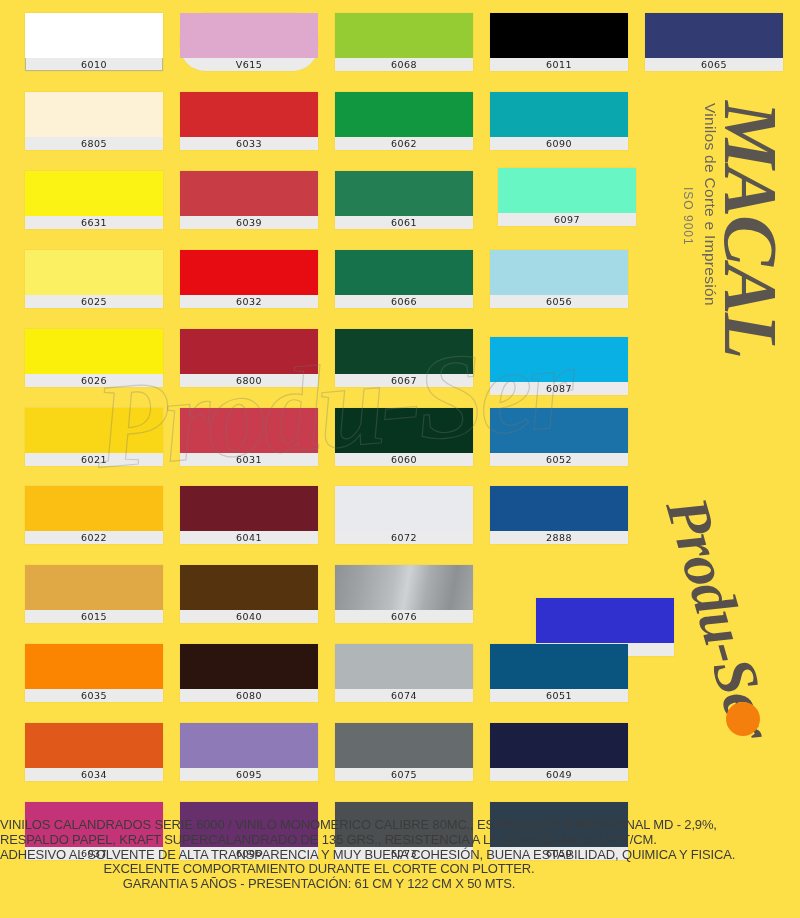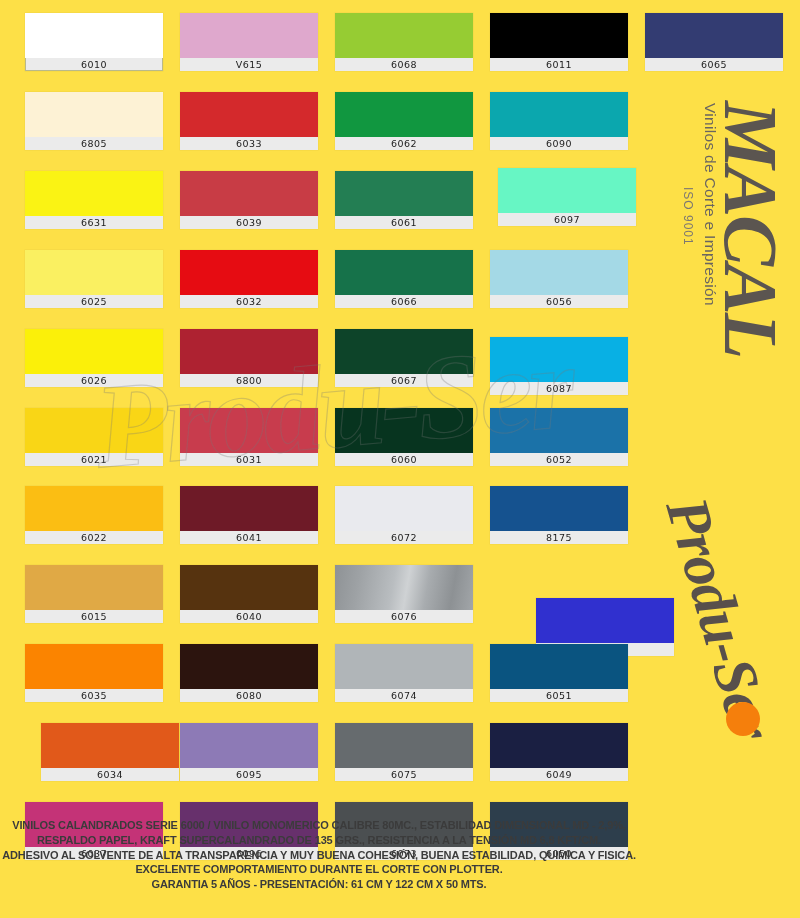--- a/index.html
+++ b/index.html
@@ -162,22 +162,22 @@
   }
 
   
   #footer {
     position: absolute;
     left: 0;
     top: 818px;
     width: 638px;
     text-align: center;
     font-family: "Liberation Sans", sans-serif;
-    font-weight: bold;
-    font-size: 11px;
+    font-weight: normal;
+    font-size: 13px;
     line-height: 14.8px;
     color: #3b3b3b;
     letter-spacing: -0.15px;
   }
   #footer .fline { display: block; white-space: nowrap; }
 </style>
 </head>
 <body>
 
 <div id="page">
@@ -212,29 +212,29 @@
         <div class="swatch-label">6022</div>
       </div>
       <div class="swatch" style="left: 0px; top: 552.3px;">
         <div class="swatch-color" style="background: rgb(224, 169, 69);"></div>
         <div class="swatch-label">6015</div>
       </div>
       <div class="swatch" style="left: 0px; top: 631.2px;">
         <div class="swatch-color" style="background: rgb(251, 132, 0);"></div>
         <div class="swatch-label">6035</div>
       </div>
-      <div class="swatch" style="left: 16px; top: 710.1px;">
+      <div class="swatch" style="left: 0px; top: 710.1px;">
         <div class="swatch-color" style="background: rgb(225, 89, 26);"></div>
         <div class="swatch-label">6034</div>
       </div>
       <div class="swatch" style="left: 0px; top: 789px;">
         <div class="swatch-color" style="background: rgb(196, 51, 119);"></div>
         <div class="swatch-label">6037</div>
       </div>
-      <div class="swatch" style="left: 155px; top: 0px;">
+      <div class="swatch" style="left: 155px; top: 0px; border-radius: 25px;">
         <div class="swatch-color" style="background: rgb(223, 168, 205);"></div>
         <div class="swatch-label">V615</div>
       </div>
       <div class="swatch" style="left: 155px; top: 78.9px;">
         <div class="swatch-color" style="background: rgb(212, 41, 44);"></div>
         <div class="swatch-label">6033</div>
       </div>
       <div class="swatch" style="left: 155px; top: 157.8px;">
         <div class="swatch-color" style="background: rgb(200, 60, 69);"></div>
         <div class="swatch-label">6039</div>
@@ -334,21 +334,21 @@
       <div class="swatch" style="left: 465px; top: 324px;">
         <div class="swatch-color" style="background: rgb(8, 176, 228);"></div>
         <div class="swatch-label">6087</div>
       </div>
       <div class="swatch" style="left: 465px; top: 394.5px;">
         <div class="swatch-color" style="background: rgb(27, 114, 168);"></div>
         <div class="swatch-label">6052</div>
       </div>
       <div class="swatch" style="left: 465px; top: 473.4px;">
         <div class="swatch-color" style="background: rgb(21, 82, 143);"></div>
-        <div class="swatch-label">8175</div>
+        <div class="swatch-label">2888</div>
       </div>
       <div class="swatch" style="left: 465px; top: 585px; margin-left: 46px;">
         <div class="swatch-color" style="background: rgb(48, 48, 207);"></div>
         <div class="swatch-label">6086</div>
       </div>
       <div class="swatch" style="left: 465px; top: 631.2px;">
         <div class="swatch-color" style="background: rgb(10, 84, 128);"></div>
         <div class="swatch-label">6051</div>
       </div>
       <div class="swatch" style="left: 465px; top: 710.1px;">

